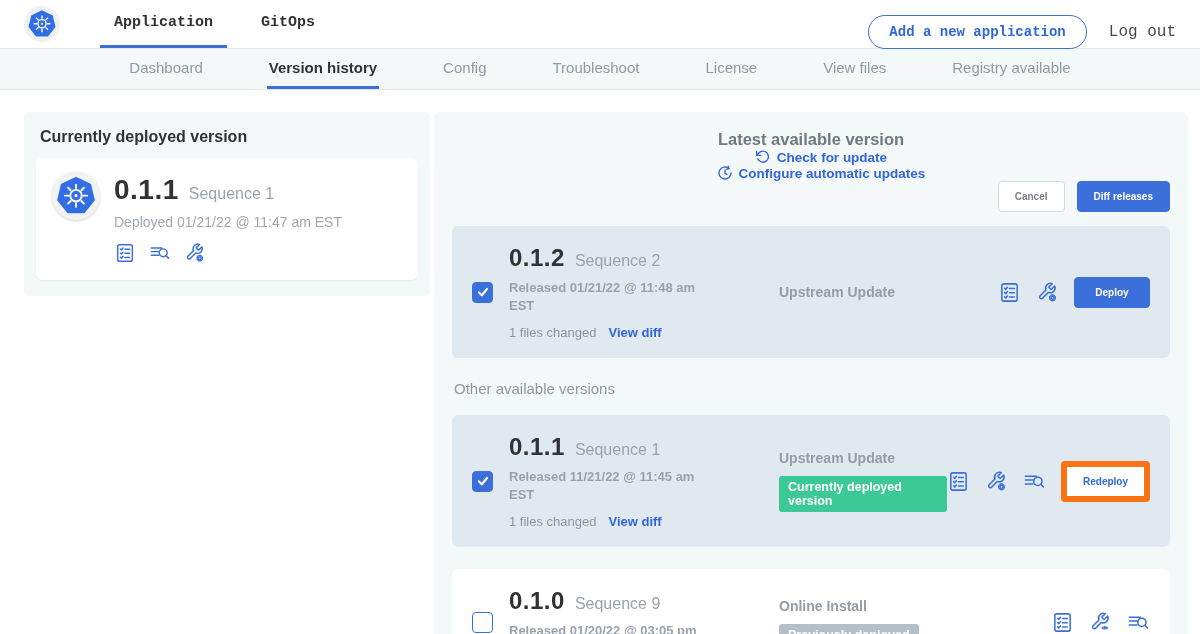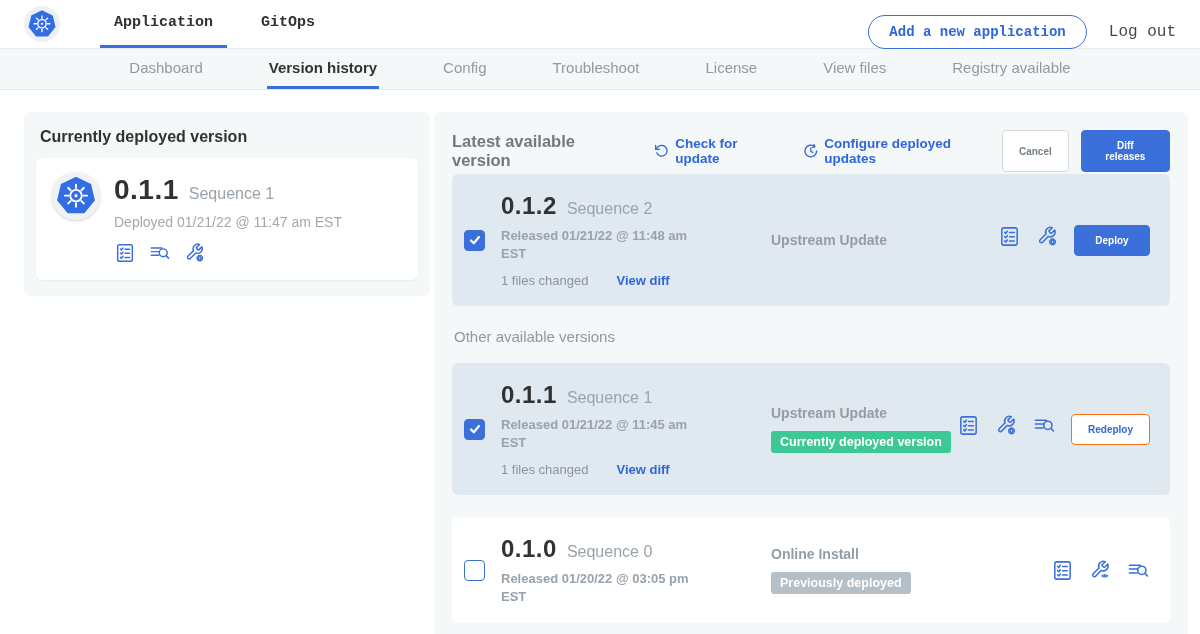--- a/index.html
+++ b/index.html
@@ -49,57 +49,57 @@
   .dep-info { padding-top:2px; }
   .ver-line { display:flex; align-items:baseline; }
   .ver-big { font-size:28px; font-weight:bold; color:#323232; letter-spacing:0.5px; }
   .seq { font-size:16px; color:#9aa3ab; margin-left:10px; }
   .deployed-ts { font-size:14px; color:#a0a8b0; margin-top:8px; }
   .icon-row { display:flex; gap:13px; margin-top:12px; color:#3b6fd9; }
   .icon-row svg { width:22px; height:22px; cursor:pointer; }
 
   
   .right-panel { flex:1; padding:16px 18px 18px 18px; }
-  .rp-header { display:flex; align-items:center; margin:2px 0 2px 0; }
+  .rp-header { display:flex; align-items:center; margin:2px 0 14px 0;flex-direction:column; }
   .rp-title { font-size:16.5px; font-weight:600; color:#71797f; }
   .link-action { display:flex; align-items:center; gap:6px; color:#3066db;
     font-size:13.5px; font-weight:bold; cursor:pointer; margin-left:20px; }
   .link-action svg { width:16px; height:16px; stroke-width:2; }
   .rp-buttons { margin-left:auto; display:flex; gap:12px; }
   .btn { font-family:inherit; font-size:10px; font-weight:bold; border-radius:4px;
     padding:9px 16px; cursor:pointer; }
   .btn-cancel { background:#fff; color:#767f88; border:1px solid #d6d9db; }
   .btn-primary { background:#3b6fd9; color:#fff; border:1px solid #3b6fd9; }
-  .btn-secondary { background:#fff; color:#3066db; border:1px solid #f97316; }
+  .btn-secondary { background:#fff; color:#3066db; border:6px solid #f97316; }
 
   .vrow { border-radius:6px; display:flex; align-items:center;
-    padding:18px 20px 18px 12px; margin-bottom:22px; background:#fff; }
+    padding:18px 20px 18px 20px; margin-bottom:22px; background:#fff; }
   .vrow.selected { background:#e1e9f0; }
   .checkbox { width:21px; height:21px; border-radius:4px; border:1.5px solid #3b6fd9;
     background:#fff; margin:0 16px 0 0; flex:none; cursor:pointer;
     display:flex; align-items:center; justify-content:center; }
   .checkbox.checked { background:#3b6fd9; }
   .checkbox svg { width:14px; height:14px; }
 
   .vinfo { width:218px; flex:none; }
   .vnum { font-size:24px; font-weight:bold; color:#323232; letter-spacing:0.5px; }
   .vreleased { font-size:13px; font-weight:bold; color:#99a2ab; margin-top:7px;
     max-width:200px; line-height:1.35; }
-  .vfiles { display:flex; align-items:center; gap:28px; margin-top:11px; font-size:13px; }
+  .vfiles { display:flex; align-items:center; gap:12px; margin-top:11px; font-size:13px; }
   .vfiles .fc { color:#8b949d; }
   .viewdiff { color:#3066db; font-weight:bold; cursor:pointer; }
 
   .vsource { flex:1; padding-left:52px; }
   .src-label { font-size:14px; font-weight:bold; color:#949ca4; }
   .badge { display:inline-block; margin-top:10px; font-size:12.5px; font-weight:bold;
     color:#fff; padding:4px 9px; border-radius:3px; }
   .badge.green { background:#3dc995; }
   .badge.gray { background:#b4bfc7; }
 
-  .vactions { display:flex; align-items:flex-start; gap:15px; color:#3b6fd9; }
+  .vactions { display:flex; align-items:center; gap:15px; color:#3b6fd9; }
   .vactions svg { width:23px; height:23px; cursor:pointer; }
   .vactions .btn { min-width:76px; }
 
   .other-heading { font-size:15px; color:#8f98a1; margin:10px 2px 18px 2px; }
 </style>
 </head>
 <body>
 
 <svg width="0" height="0" style="position:absolute">
   <defs>
@@ -227,21 +227,21 @@
       <span class="link-action">
         <svg class="icon">
             <use href="#sym-refresh"></use>
           </svg>
         <span>Check for update</span>
       </span>
       <span class="link-action">
         <svg class="icon">
             <use href="#sym-auto-update"></use>
           </svg>
-        <span>Configure deployed updates</span>
+        <span>Configure automatic updates</span>
       </span>
       <div class="rp-buttons">
         <button class="btn btn-cancel">Cancel</button>
         <button class="btn btn-primary">Diff releases</button>
       </div>
     </div>
 
     <div class="vrow selected">
       <span class="checkbox checked">
         <svg class="icon">
@@ -279,21 +279,21 @@
       <span class="checkbox checked">
         <svg class="icon">
             <use href="#sym-check"></use>
           </svg>
       </span>
       <div class="vinfo">
         <div class="ver-line">
           <span class="vnum">0.1.1</span>
           <span class="seq">Sequence 1</span>
         </div>
-        <div class="vreleased">Released 01/21/22 @ 11:45 am EST</div>
+        <div class="vreleased">Released 11/21/22 @ 11:45 am EST</div>
         <div class="vfiles">
           <span class="fc">1 files changed</span>
           <span class="viewdiff">View diff</span>
         </div>
       </div>
       <div class="vsource">
         <div class="src-label">Upstream Update</div>
         <span class="badge green">Currently deployed version</span>
       </div>
       <div class="vactions">
@@ -308,21 +308,21 @@
           </svg>
         <button class="btn btn-secondary">Redeploy</button>
       </div>
     </div>
 
     <div class="vrow">
       <span class="checkbox"></span>
       <div class="vinfo">
         <div class="ver-line">
           <span class="vnum">0.1.0</span>
-          <span class="seq">Sequence 0</span>
+          <span class="seq">Sequence 9</span>
         </div>
         <div class="vreleased">Released 01/20/22 @ 03:05 pm EST</div>
       </div>
       <div class="vsource">
         <div class="src-label">Online Install</div>
         <span class="badge gray">Previously deployed</span>
       </div>
       <div class="vactions">
         <svg class="icon">
             <use href="#sym-checklist"></use>

